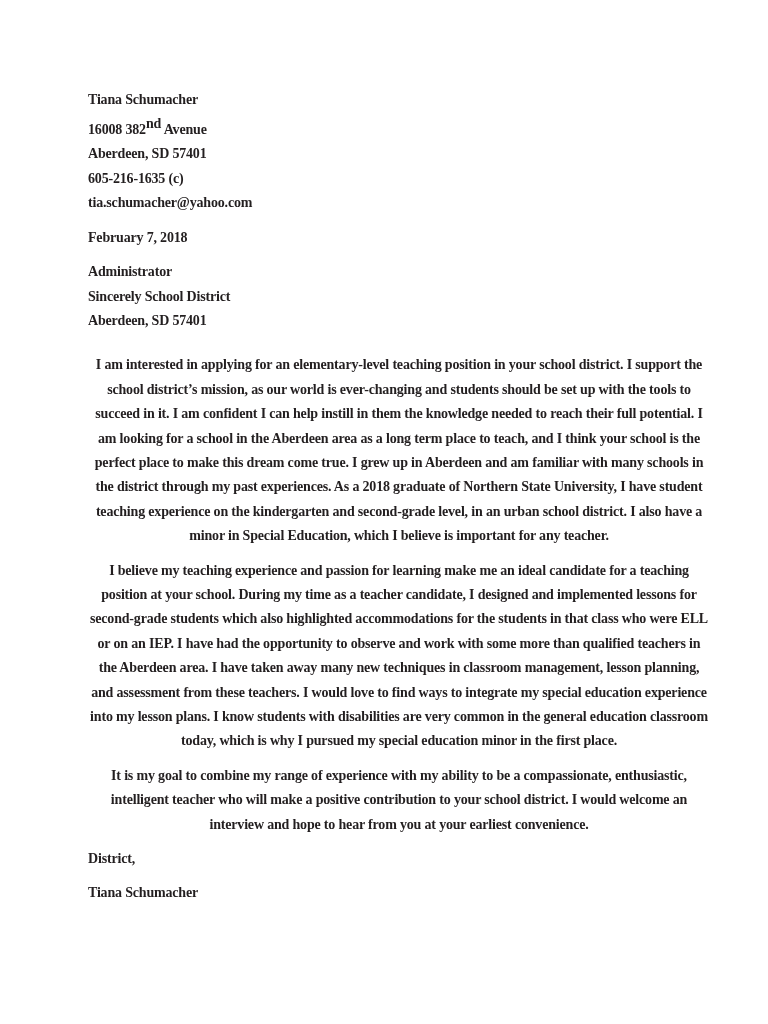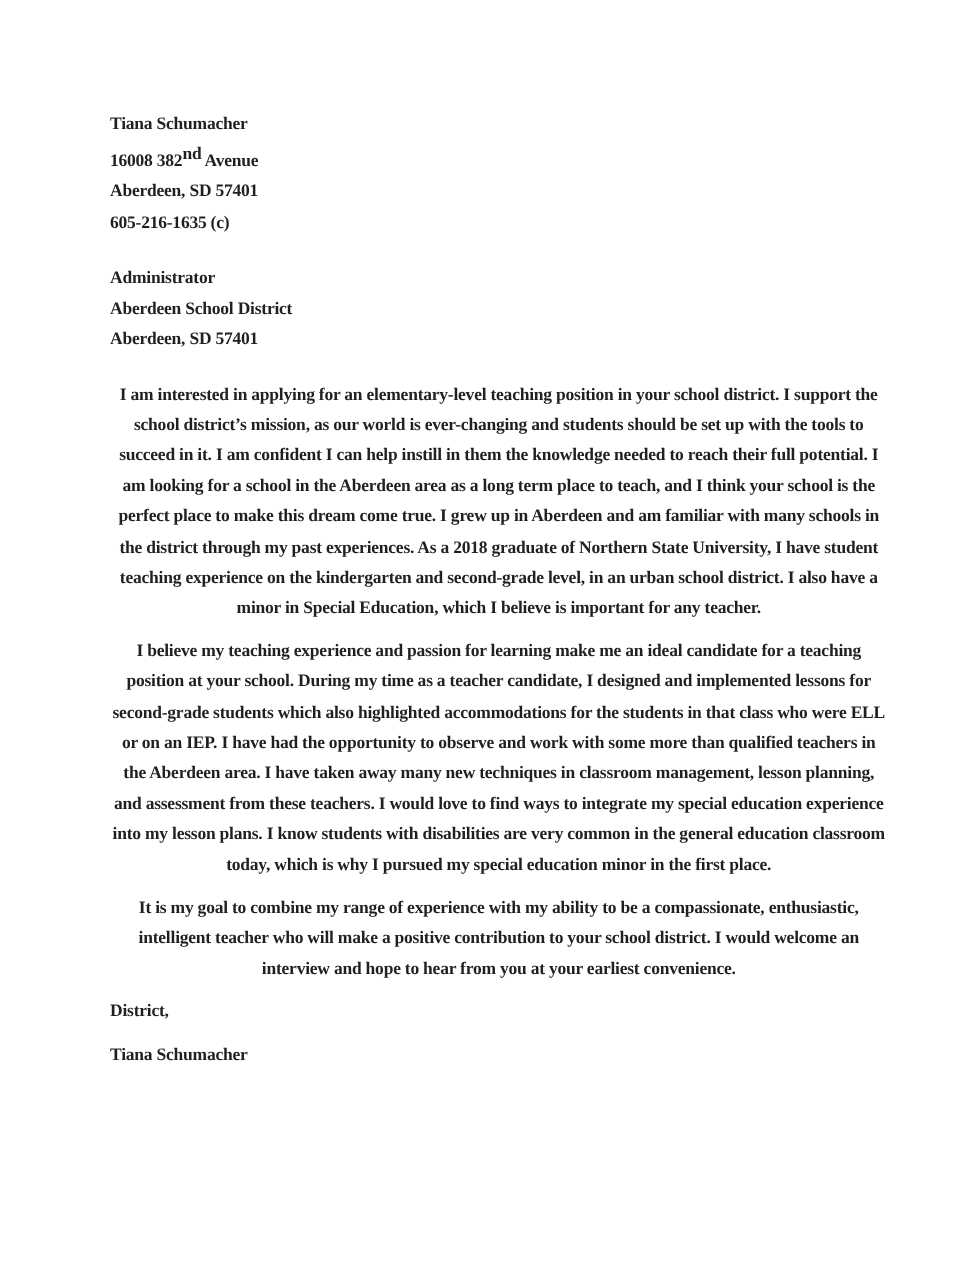--- a/index.html
+++ b/index.html
@@ -71,30 +71,34 @@
 <body>
 
 <div class="page">
   <div class="letter">
 
     <div class="block">
       <span class="line">Tiana Schumacher</span>
       <span class="line"><span>16008</span>&nbsp;<span>382</span><sup>nd</sup><span> Avenue</span></span>
       <span class="line">Aberdeen, SD 57401</span>
       <span class="line">605-216-1635 (c)</span>
+      <span class="line">tia.schumacher@yahoo.com</span>
     </div>
 
     <div class="gap-sender"></div>
 
+    <div class="block">
+      <span class="line">February 7, 2018</span>
+    </div>
 
     <div class="gap-date"></div>
 
     <div class="block">
       <span class="line">Administrator</span>
-      <span class="line">Aberdeen School District</span>
+      <span class="line">Sincerely School District</span>
       <span class="line">Aberdeen, SD 57401</span>
     </div>
 
     <div class="gap-recip"></div>
 
 
     <div class="gap-salut"></div>
 
     <p class="para">I am interested in applying for an elementary-level teaching position in your school district. I support the school district’s mission, as our world is ever-changing and students should be set up with the tools to succeed in it. I am confident I can help instill in them the knowledge needed to reach their full potential. I am looking for a school in the Aberdeen area as a long term place to teach, and I think your school is the perfect place to make this dream come true. I grew up in Aberdeen and am familiar with many schools in the district through my past experiences. As a 2018 graduate of Northern State University, I have student teaching experience on the kindergarten and second-grade level, in an urban school district. I also have a minor in Special Education, which I believe is important for any teacher.</p>
     <div class="gap-para"></div>

